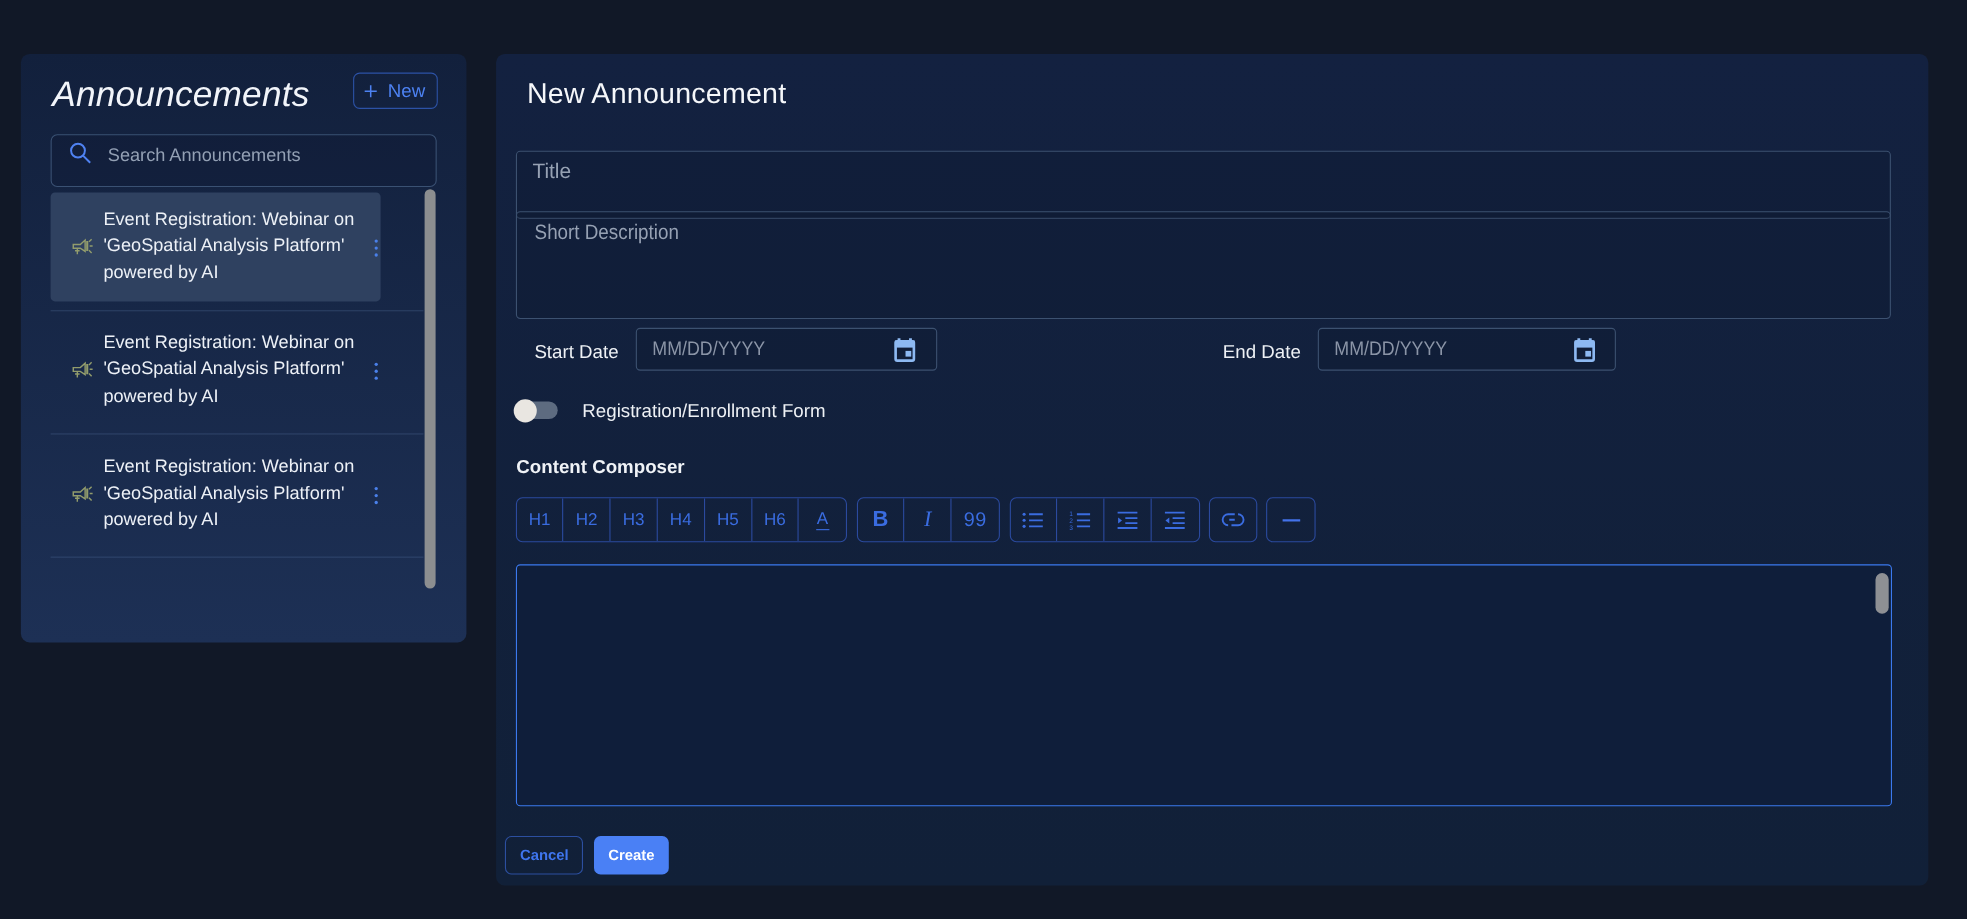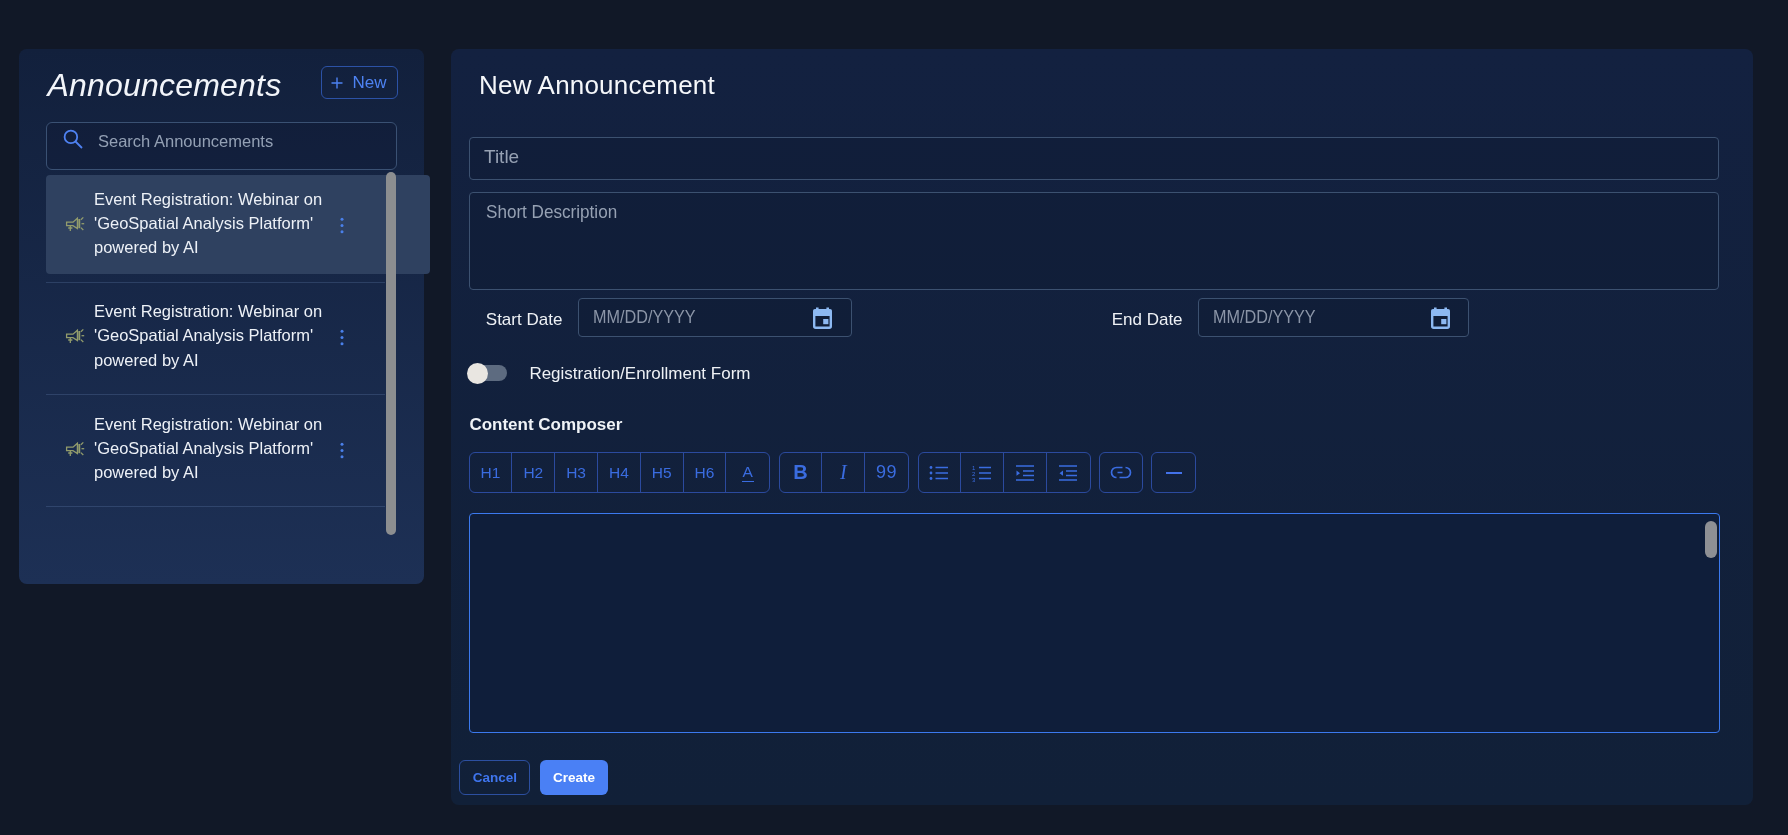--- a/index.html
+++ b/index.html
@@ -7,35 +7,35 @@
 
 
 #sidebar { left:19px; top:49px; width:405px; height:535px; border-radius:8px;
   background:linear-gradient(180deg,#12203c 0%,#1d3055 100%); }
 #sb-title { left:28.5px; top:21px; font-size:32px; color:#f2f5fa; line-height:30px; letter-spacing:0.2px;font-style:italic;}
 #btn-new { left:301.5px; top:17.4px; width:77px; height:33px; border:1px solid #2c52a6; border-radius:6px;
   color:#4d82f2; font-size:17px; display:flex; align-items:center; justify-content:center; gap:9px; }
 #search { left:27px; top:72.5px; width:350.5px; height:48px; border:1px solid #3a5173; border-radius:6px; background:rgba(8,15,32,0.15); }
 #search svg { position:absolute; left:16px; top:6px; }
 #search .ph { position:absolute; left:51px; top:9px; font-size:16.5px; color:#93a0b4; }
-.item { left:27px; width:384px; border-radius:4px; display:flex; align-items:center; }
+.item { left:27px; width:300px; border-radius:4px; display:flex; align-items:center; }
 .item.sel { background:#2f4160; }
 .item .mega { position:absolute; left:18px; top:50%; margin-top:-10px; }
 .item .txt { position:absolute; left:48px; top:50%; transform:translateY(-51.5%); width:240px;
   font-size:16.5px; line-height:24.4px; color:#edf1f7; }
 .item .dots { position:absolute; left:293px; top:50%; margin-top:-8px; }
 .divider { left:27px; width:339px; height:1px; background:rgba(125,155,205,0.22); }
 #sb-scroll { left:366.5px; top:123px; width:10px; height:363px; border-radius:5px; background:#8c8e90; }
 
 
 #panel { left:451px; top:49px; width:1302px; height:756px; border-radius:8px;
   background:linear-gradient(180deg,#132140 0%,#112038 100%); }
 #p-title { left:28px; top:21px; font-size:26px; color:#f5f7fa; line-height:30px; letter-spacing:0.2px;}
 .inp { border:1px solid #3c5170; border-radius:4px; background:rgba(10,22,45,0.25); }
-#i-title { left:18px; top:88px; width:1250px; height:43px; }
+#i-title { left:18px; top:88px; width:1250px; height:62px; }
 #i-title .ph { position:absolute; left:14px; top:8px; font-size:19px; color:#96a1b3; }
 #i-desc { left:18px; top:143px; width:1250px; height:98px; }
 #i-desc .ph { position:absolute; left:16px; top:8px; font-size:19px; color:#96a1b3; transform:scaleX(0.9); transform-origin:0 0; }
 .lbl { font-size:17px; color:#eef1f5; }
 #l-start { left:34.8px; top:261px; }
 #i-start { left:127px; top:249px; width:274px; height:39px; }
 #i-end { left:746.5px; top:249px; width:271px; height:39px; }
 #l-end { left:660.7px; top:261px; }
 .dateph { position:absolute; left:14px; top:8px; font-size:18px; color:#8b95a7; transform:scaleX(0.9); transform-origin:0 50%; }
 .cal { position:absolute; top:7px; }

